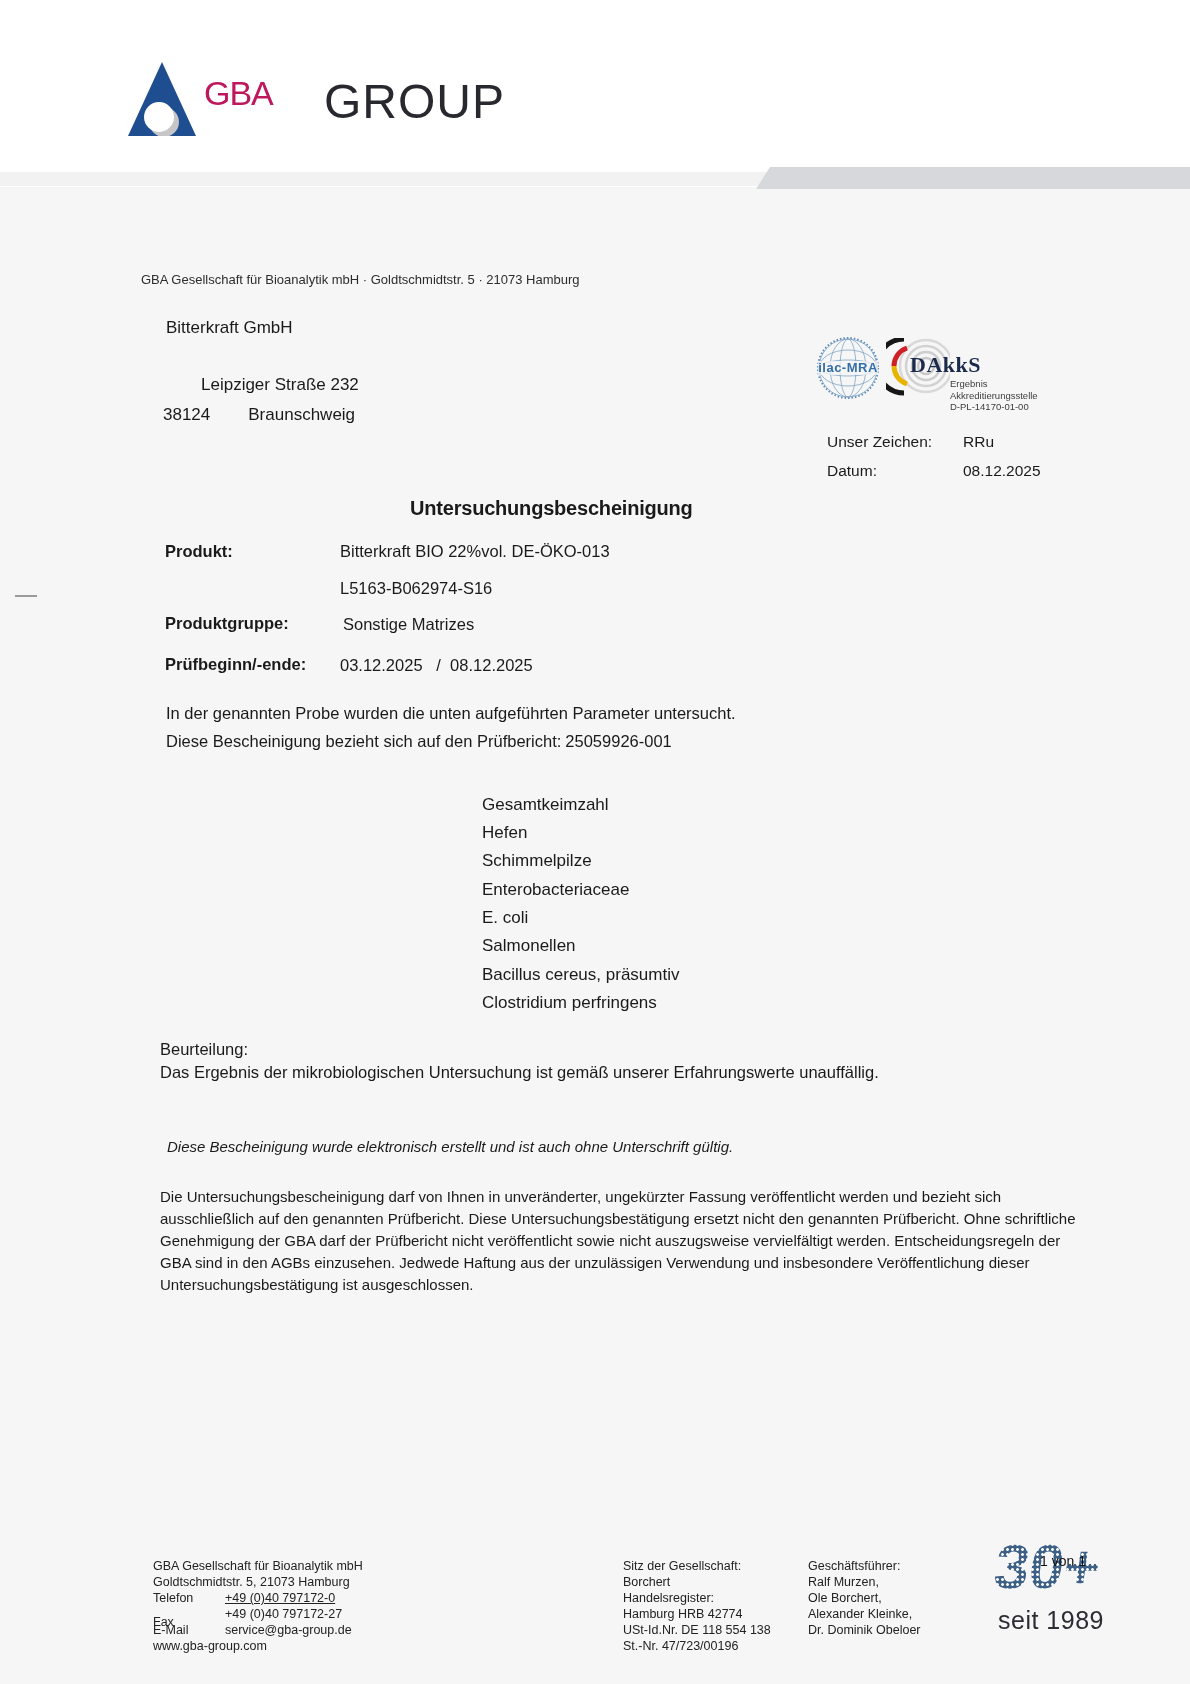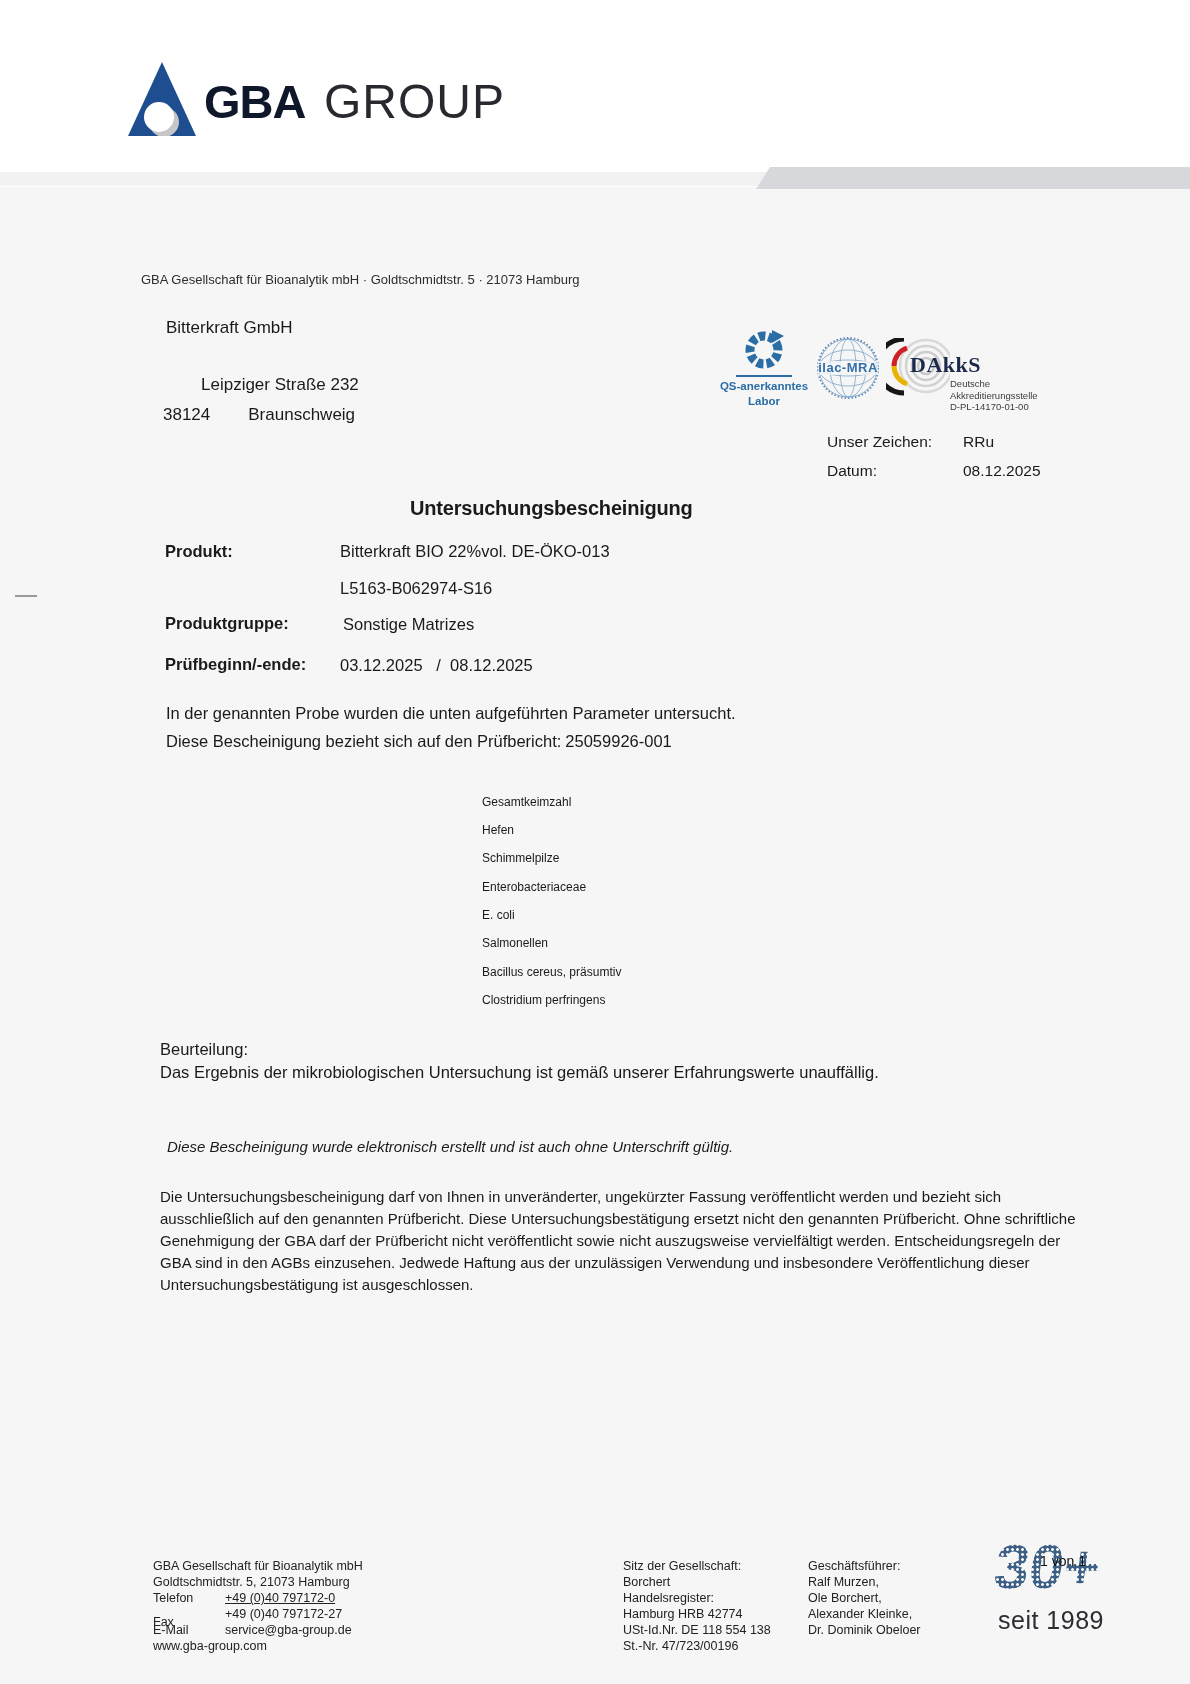--- a/index.html
+++ b/index.html
@@ -4,31 +4,31 @@
 <style>
   html,body{margin:0;padding:0;background:#e9e9e9;}
   .page{position:relative;width:1190px;height:1684px;background:#ffffff;overflow:hidden;
         font-family:"Liberation Sans",sans-serif;color:#1a1a1a;margin:0 auto;}
   .abs{position:absolute;}
   .content-bg{position:absolute;left:0;top:187px;width:1190px;height:1497px;background:#f6f6f7;}
   .band-light{position:absolute;left:0;top:172px;width:788px;height:14px;background:#f2f2f3;}
   .band-dark{position:absolute;left:756px;top:167px;width:434px;height:22px;background:#d6d8dc;
              clip-path:polygon(14px 0,100% 0,100% 100%,0 100%);}
   
-  .brand-gba{font-size:47px;font-weight:700;color:#0f172a;letter-spacing:-1px;}
+  .brand-gba{font-size:34px;font-weight:400;color:#be185d;letter-spacing:-1px;}
   .brand-group{font-size:48px;font-weight:200;color:#28282f;letter-spacing:1px;}
   
   .sender{font-size:13px;color:#2d2d2d;}
   .addr{font-size:17px;}
   .meta-label{font-size:15.5px;}
   .title{font-size:20px;font-weight:700;letter-spacing:-0.2px;}
   .flabel{font-size:16.5px;font-weight:700;}
   .fvalue{font-size:16.5px;white-space:pre;}
   .body16{font-size:16.5px;}
-  .param{font-size:12px;}
+  .param{font-size:17px;}
   .note-italic{font-style:italic;font-size:15px;}
   .disclaimer{font-size:15px;line-height:22px;width:930px;}
   .foot{font-size:12.5px;line-height:16px;color:#222;}
   .qs-text{font-size:11.5px;font-weight:700;color:#2b6da5;text-align:center;line-height:15px;}
   .dakks-word{font-family:"Liberation Serif",serif;font-weight:700;font-size:22px;color:#1b2a4a;letter-spacing:0.5px;}
   .dakks-sub{font-size:9.5px;color:#3c3c3c;line-height:11.5px;}
   .fold-mark{position:absolute;left:15px;top:595px;width:22px;height:2px;background:#9a9a9a;}
   .since{font-size:25px;color:#2c2c33;letter-spacing:0.5px;}
   .pagenum{font-size:14px;color:#111;}
   .anniv{font-size:62px;font-weight:700;color:#3d6186;transform:skewX(-8deg);line-height:70px;}
@@ -56,31 +56,20 @@
   </div>
 
   <div class="abs sender" style="left:141px;top:272px;">GBA Gesellschaft für Bioanalytik mbH · Goldtschmidtstr. 5 · 21073 Hamburg</div>
 
   <div class="abs addr" style="left:166px;top:318px;">Bitterkraft GmbH</div>
   <div class="abs addr" style="left:163px;top:375px;margin-left:38px;">Leipziger Straße 232</div>
   <div class="abs addr" style="left:163px;top:405px;">
     <span>38124</span><span style="display:inline-block;width:38px;"></span><span>Braunschweig</span>
   </div>
 
-  <div class="abs" style="left:714px;top:328px;width:100px;">
-    <svg width="46" height="44" viewBox="0 0 46 44" style="display:block;margin:0 auto;">
-      <g transform="rotate(-25 23 22)">
-        <circle cx="23" cy="22" r="14" fill="none" stroke="#2b6da5" stroke-width="9" stroke-dasharray="6.5 3"></circle>
-      </g>
-      <polygon points="31,2 43,8 31,15" fill="#2b6da5"></polygon>
-    </svg>
-    <div style="width:56px;height:2px;background:#2b6da5;margin:3px auto 2px auto;"></div>
-    <div class="qs-text">QS-anerkanntes</div>
-    <div class="qs-text">Labor</div>
-  </div>
 
   <div class="abs" style="left:816px;top:336px;width:64px;height:64px;">
     <svg width="64" height="64" viewBox="0 0 64 64">
       <circle cx="32" cy="32" r="30" fill="none" stroke="#5d8cb8" stroke-width="2" stroke-dasharray="1.5 2"></circle>
       <ellipse cx="32" cy="32" rx="29" ry="29" fill="none" stroke="#7fa3c4" stroke-width="0.8"></ellipse>
       <ellipse cx="32" cy="32" rx="18" ry="29" fill="none" stroke="#7fa3c4" stroke-width="0.8"></ellipse>
       <ellipse cx="32" cy="32" rx="8" ry="29" fill="none" stroke="#7fa3c4" stroke-width="0.8"></ellipse>
       <ellipse cx="32" cy="32" rx="29" ry="18" fill="none" stroke="#7fa3c4" stroke-width="0.8"></ellipse>
       <ellipse cx="32" cy="32" rx="29" ry="8" fill="none" stroke="#7fa3c4" stroke-width="0.8"></ellipse>
       <rect x="2" y="25" width="60" height="14" fill="#f6f6f7" opacity="0.75"></rect>
@@ -93,21 +82,21 @@
       <circle cx="40" cy="28" r="8" fill="none" stroke="#c9c9c9" stroke-width="2.5"></circle>
       <circle cx="40" cy="28" r="14" fill="none" stroke="#cdcdcd" stroke-width="2.5"></circle>
       <circle cx="40" cy="28" r="20" fill="none" stroke="#d2d2d2" stroke-width="2.5"></circle>
       <circle cx="40" cy="28" r="26" fill="none" stroke="#d8d8d8" stroke-width="2.5"></circle>
       <path d="M 18 1 A 27 27 0 0 0 18 55" fill="none" stroke="#161616" stroke-width="5"></path>
       <path d="M 21 10 A 19 19 0 0 0 8 28" fill="none" stroke="#cf2027" stroke-width="5"></path>
       <path d="M 8 28 A 19 19 0 0 0 21 46" fill="none" stroke="#e8b400" stroke-width="5"></path>
     </svg>
     <span class="abs dakks-word" style="left:24px;top:14px;">DAkkS</span>
     <div class="abs dakks-sub" style="left:64px;top:40px;">
-      <div>Deutsche</div>
+      <div>Ergebnis</div>
       <div>Akkreditierungsstelle</div>
       <div>D-PL-14170-01-00</div>
     </div>
   </div>
 
   <div class="abs meta-label" style="left:827px;top:433px;">Unser Zeichen:</div>
   <div class="abs meta-label" style="left:963px;top:433px;">RRu</div>
   <div class="abs meta-label" style="left:827px;top:462px;">Datum:</div>
   <div class="abs meta-label" style="left:963px;top:462px;">08.12.2025</div>
 

